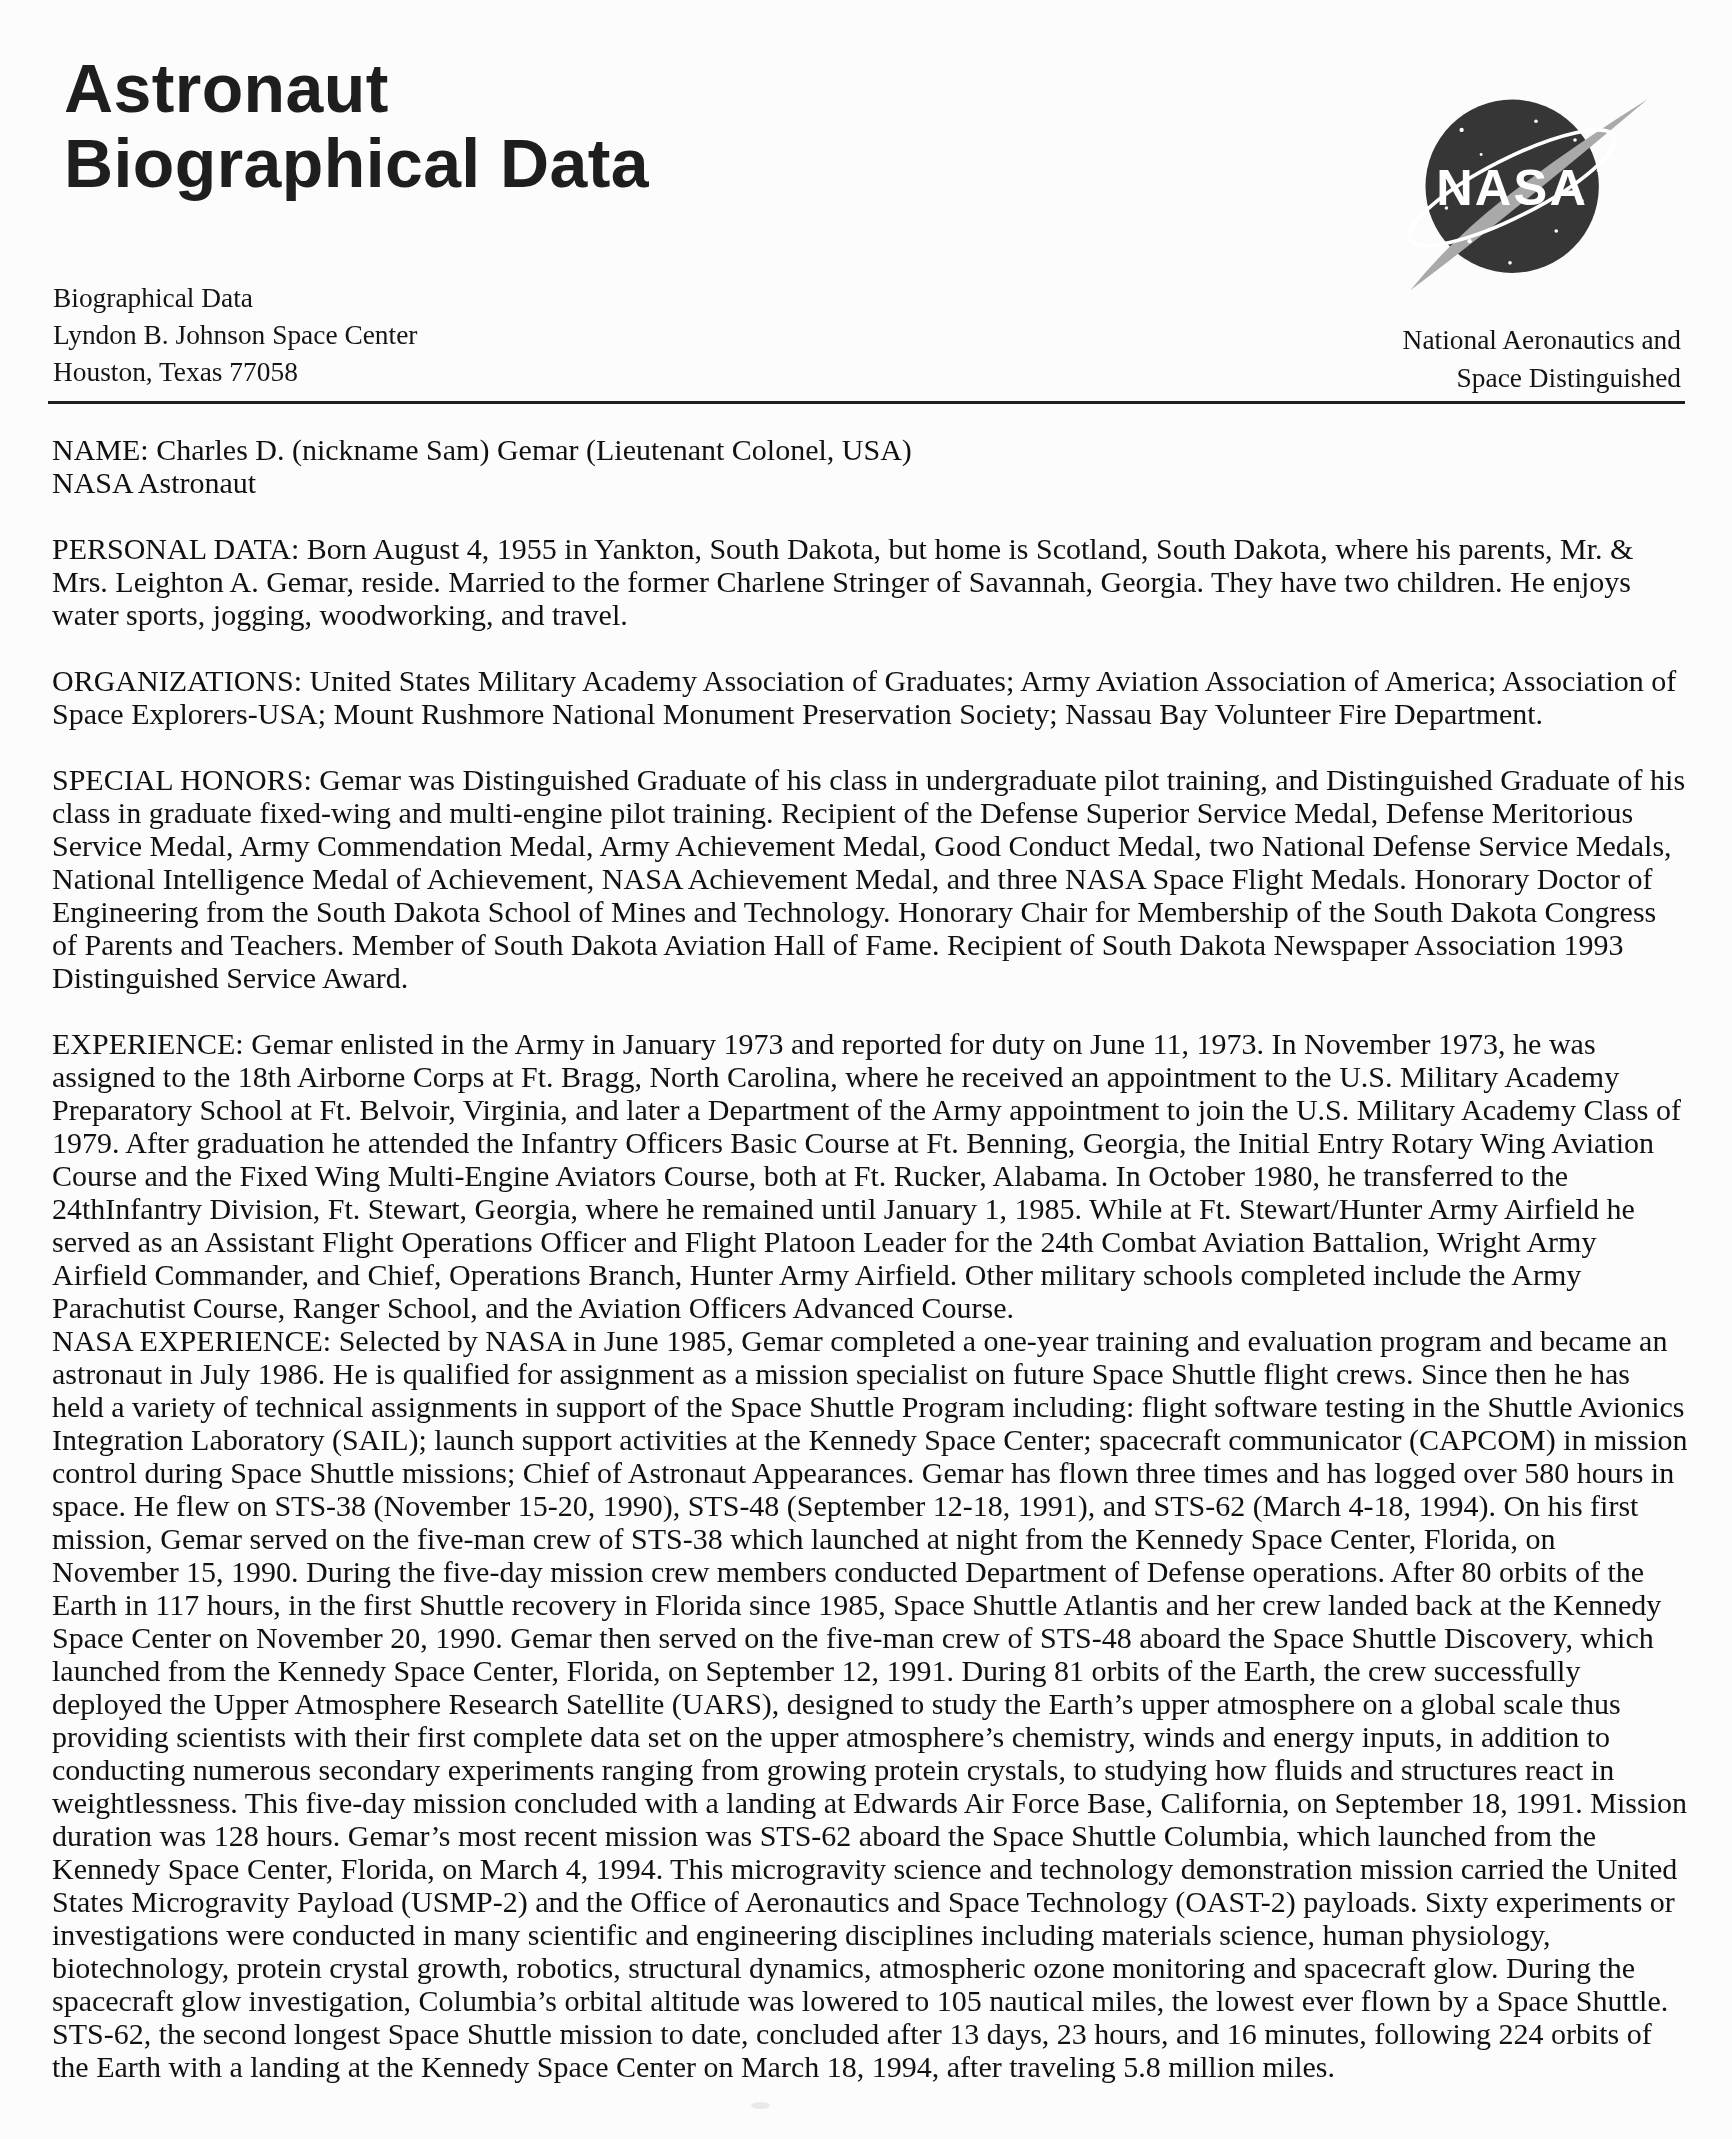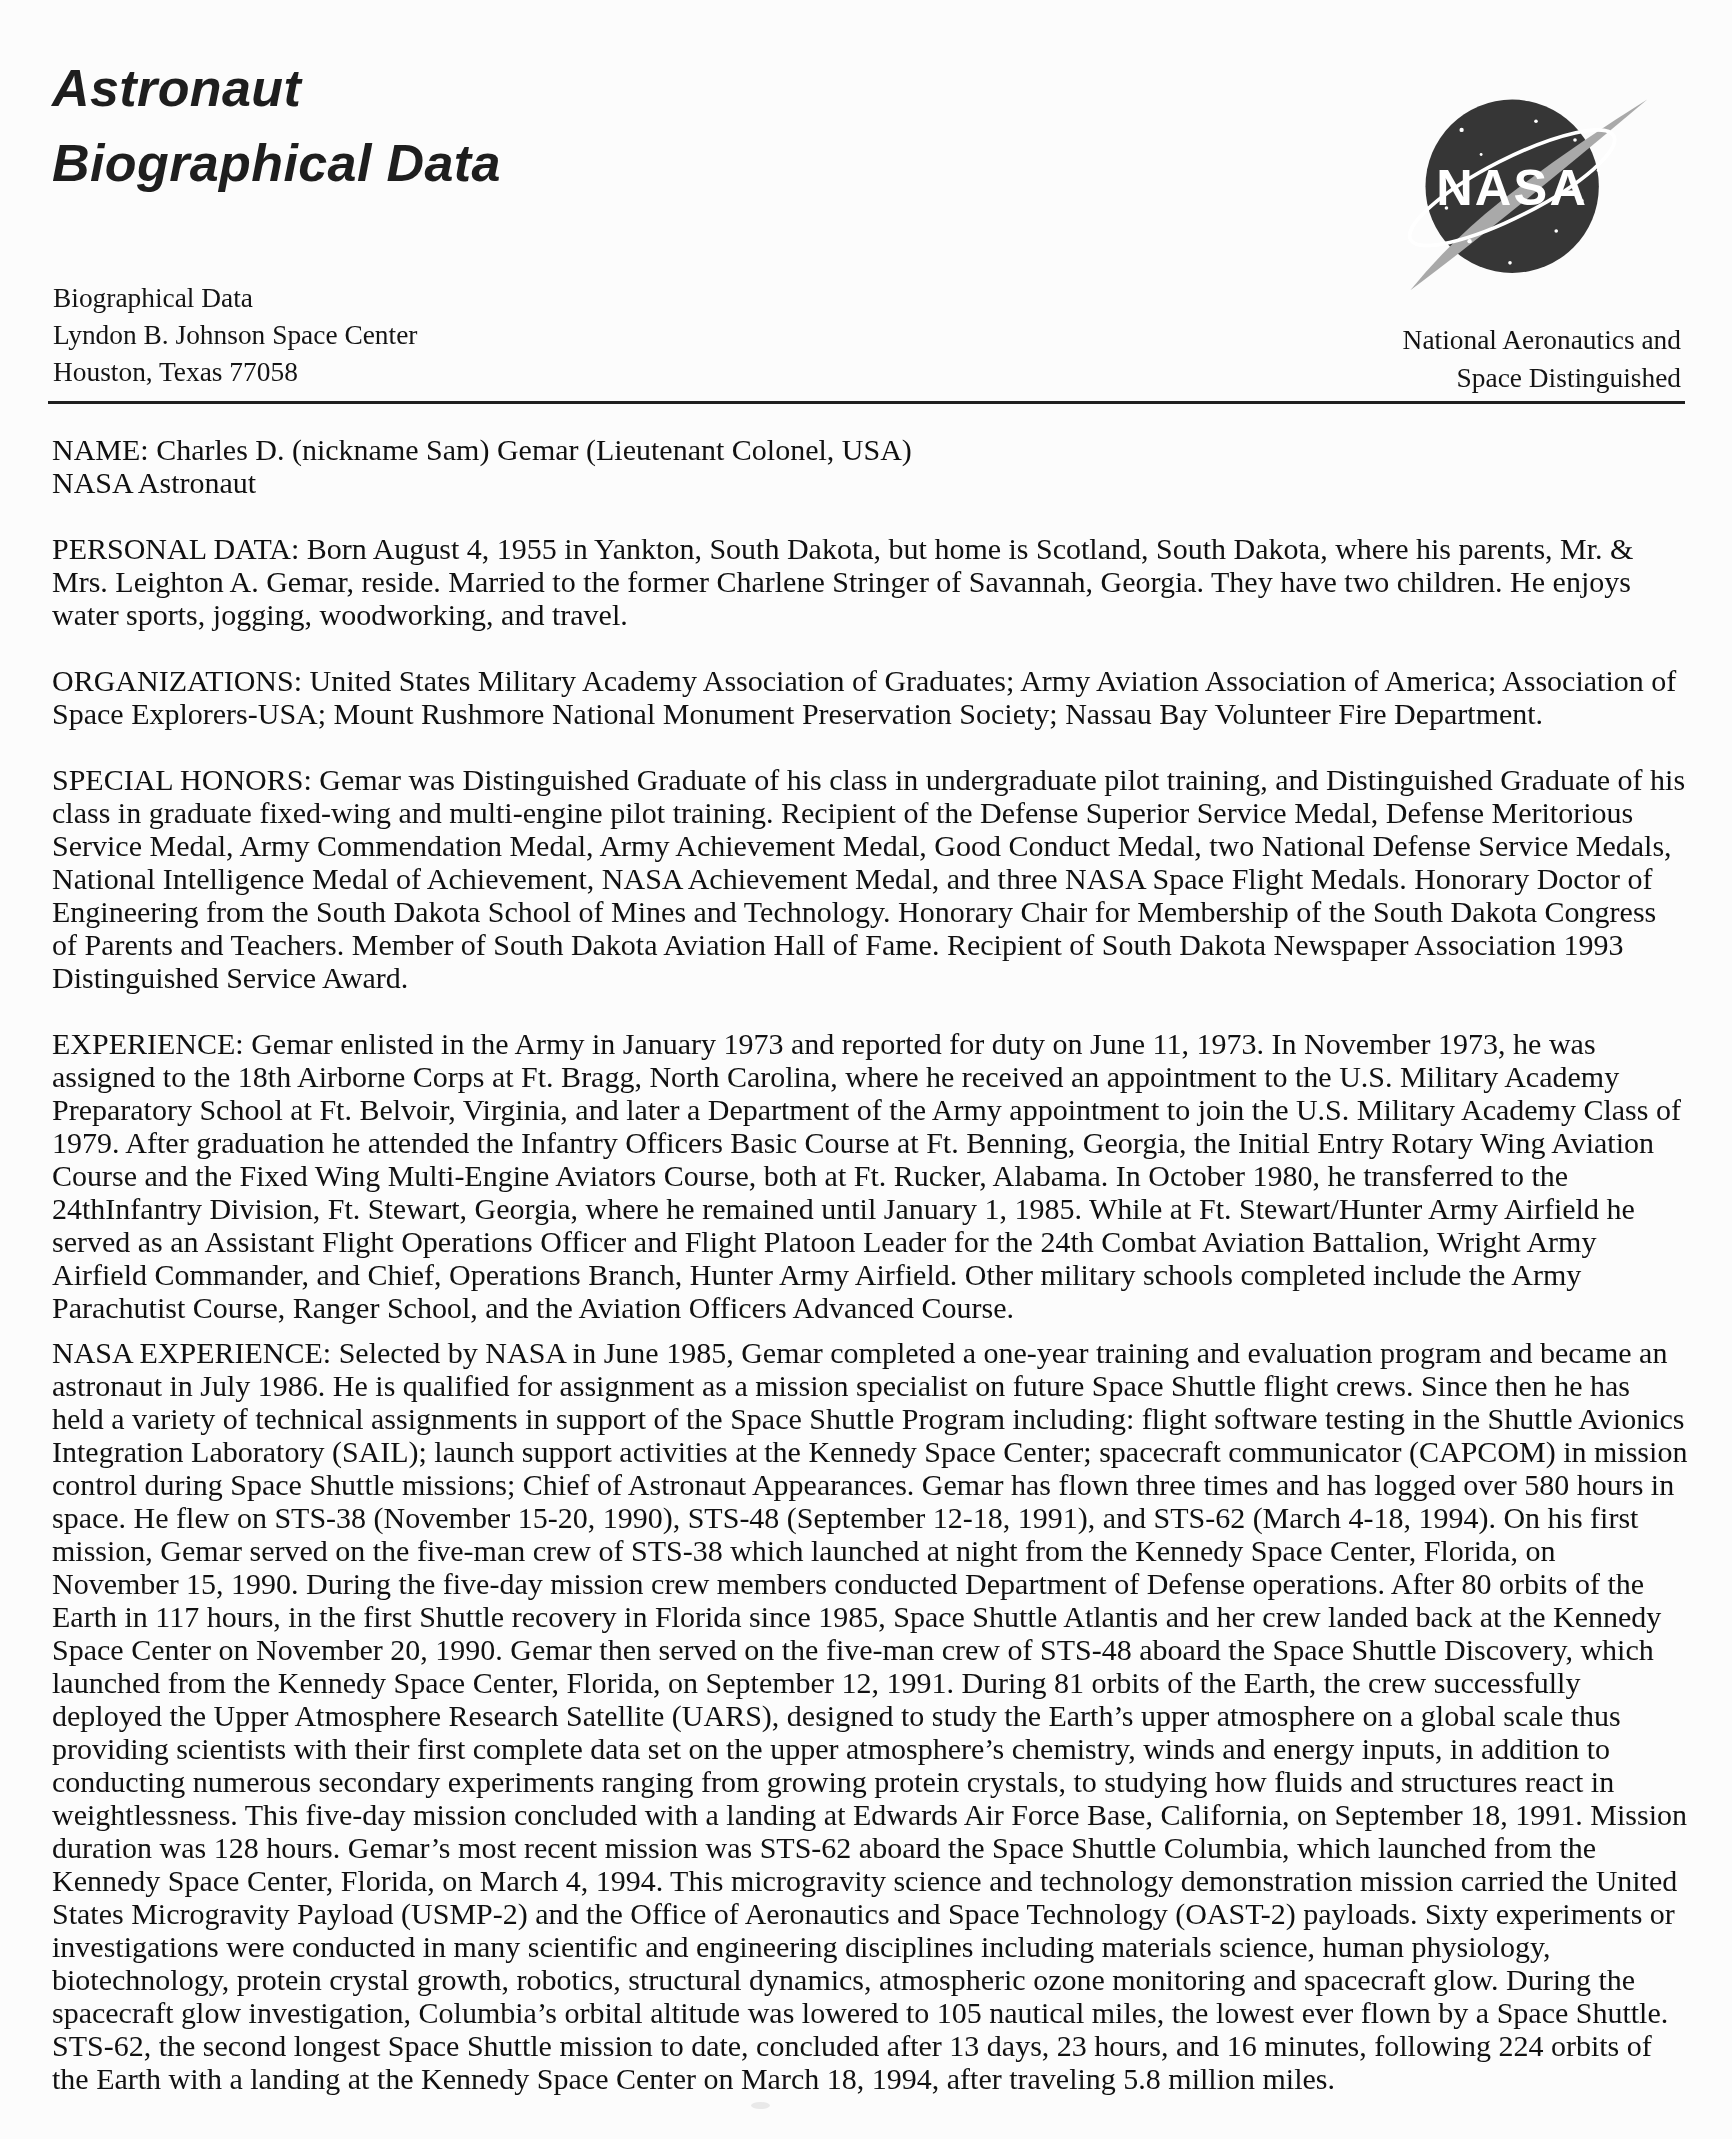--- a/index.html
+++ b/index.html
@@ -7,29 +7,28 @@
     position: relative;
     width: 1733px;
     height: 2140px;
     background: #fcfcfc;
     font-family: "Liberation Serif", serif;
     color: #111;
     overflow: hidden;
   }
   .doc-title {
     position: absolute;
-    left: 52px;
+    left: 64px;
     top: 51px;
     font-family: "Liberation Sans", sans-serif;
     font-weight: bold;
-    font-size: 52px;
+    font-size: 68px;
     line-height: 75px;
     color: #1e1e1e;
     letter-spacing: 0.4px;
-    font-style: italic;
   }
   .address-block {
     position: absolute;
     left: 53px;
     top: 280px;
     font-size: 27.4px;
     line-height: 37px;
     color: #141414;
   }
   .logo-wrap {
@@ -62,21 +61,21 @@
     left: 52px;
     top: 433px;
     width: 1636px;
     font-size: 30px;
     line-height: 33px;
     color: #111;
     text-align: left;
   }
   .content p { margin: 33px 0 0 0; }
   .content p:first-child { margin-top: 0; }
-  .content p.flush { margin-top: 12px; }
+  .content p.flush { margin-top: 0; }
   .scan-smudge {
     position: absolute;
     left: 751px;
     top: 2102px;
     width: 19px;
     height: 7.2px;
     background: #e9e9e9;
     border-radius: 50%;
   }
 </style>

